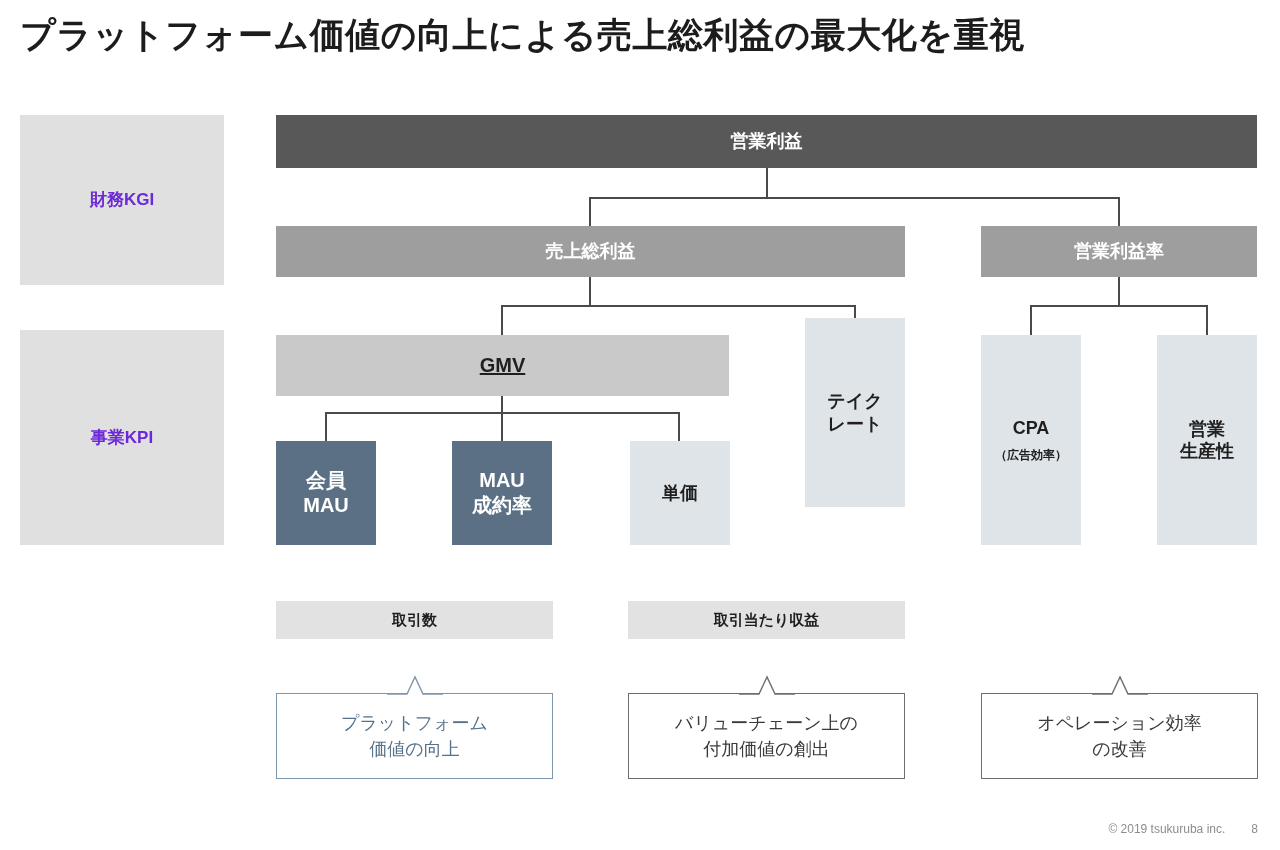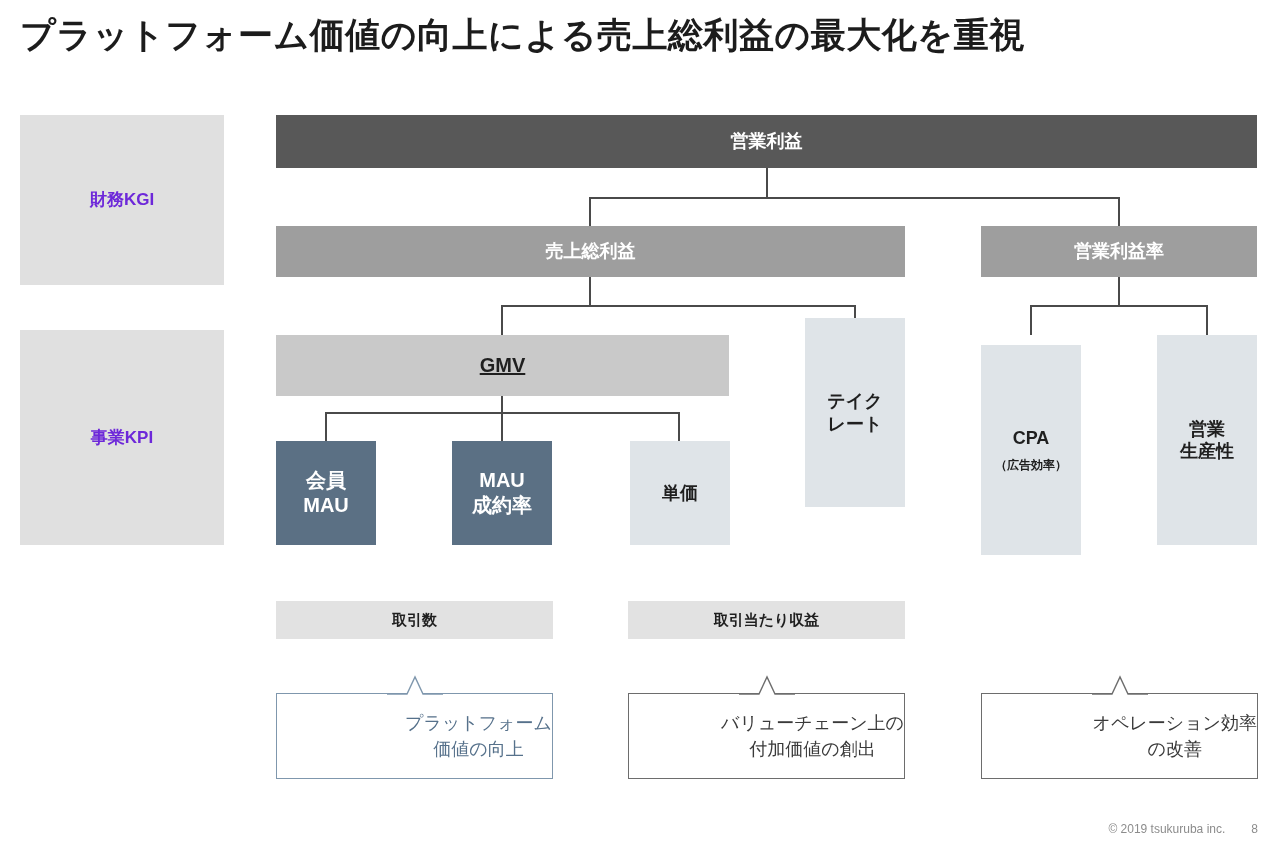--- a/index.html
+++ b/index.html
@@ -120,21 +120,21 @@
     position: absolute;
     left: 0;
     top: 18px;
     right: 0;
     bottom: 0;
     box-sizing: border-box;
     border: 1.4px solid #6d6d6d;
     background: #ffffff;
     display: flex;
     align-items: center;
-    justify-content: flex-end;
+    justify-content: center;
     text-align: center;
     font-size: 18px;
     line-height: 1.45;
     color: #3a3a3a;
     font-family: Liberation Serif, serif;
   }
   .callout .notch {
     position: absolute;
     left: 50%;
     top: 0;
@@ -213,21 +213,21 @@
     <span class="label">GMV</span>
   </div>
 
   <div class="node lvl-light" style="left:805px; top:318px; width:100px; height:189px;">
     <span>
       <span class="label">テイク</span>
       <span class="label">レート</span>
     </span>
   </div>
 
-  <div class="node lvl-light" style="left:981px; top:345px; width:100px; height:210px;">
+  <div class="node lvl-light" style="left:981px; top:335px; width:100px; height:210px;">
     <span>
       <span class="label">CPA</span>
       <span class="sublabel">（広告効率）</span>
     </span>
   </div>
 
   <div class="node lvl-light" style="left:1157px; top:335px; width:100px; height:210px;">
     <span>
       <span class="label">営業</span>
       <span class="label">生産性</span>

